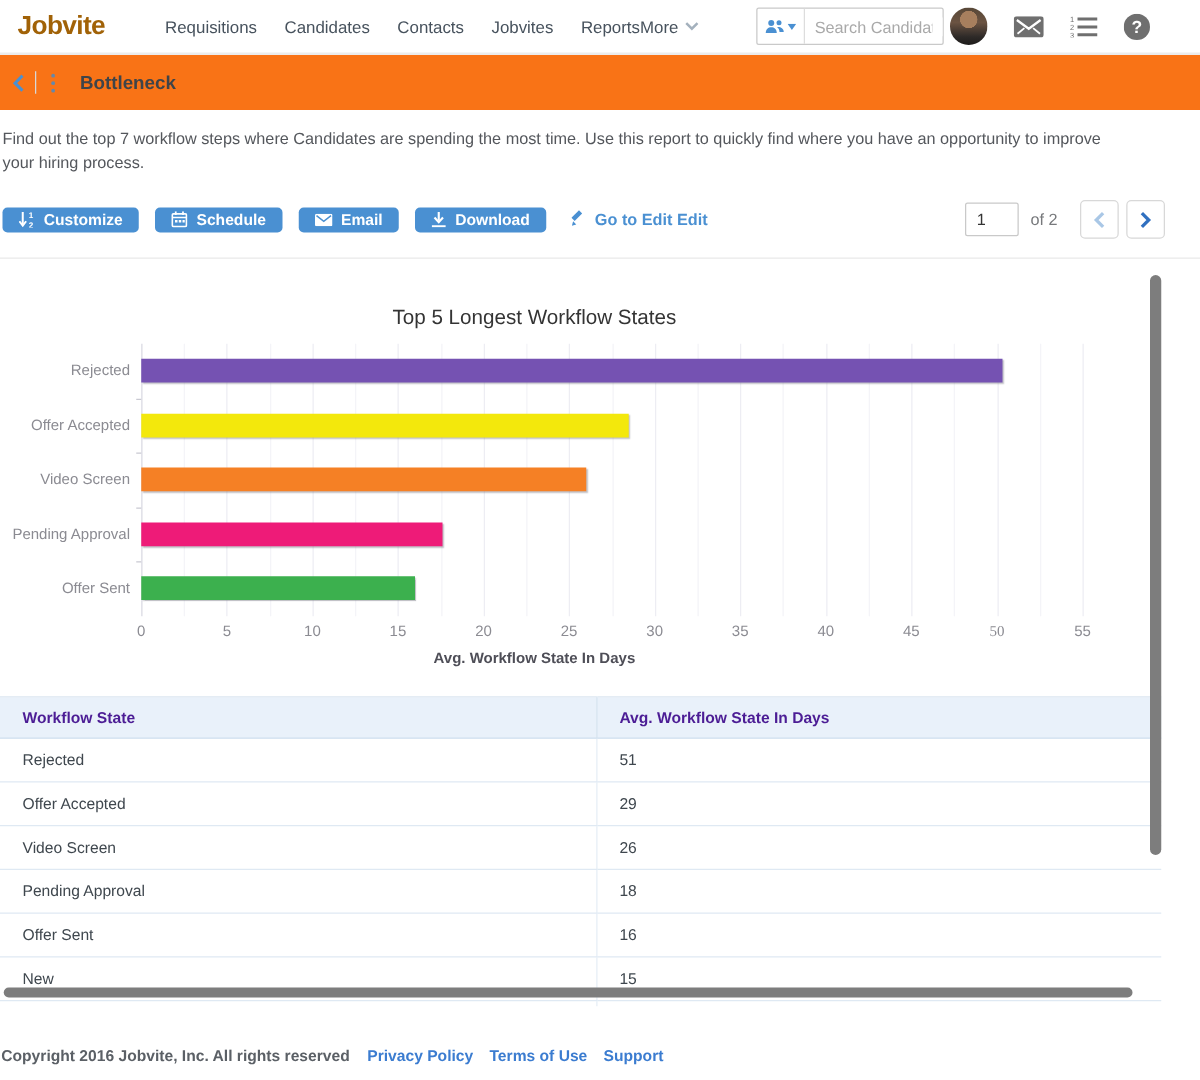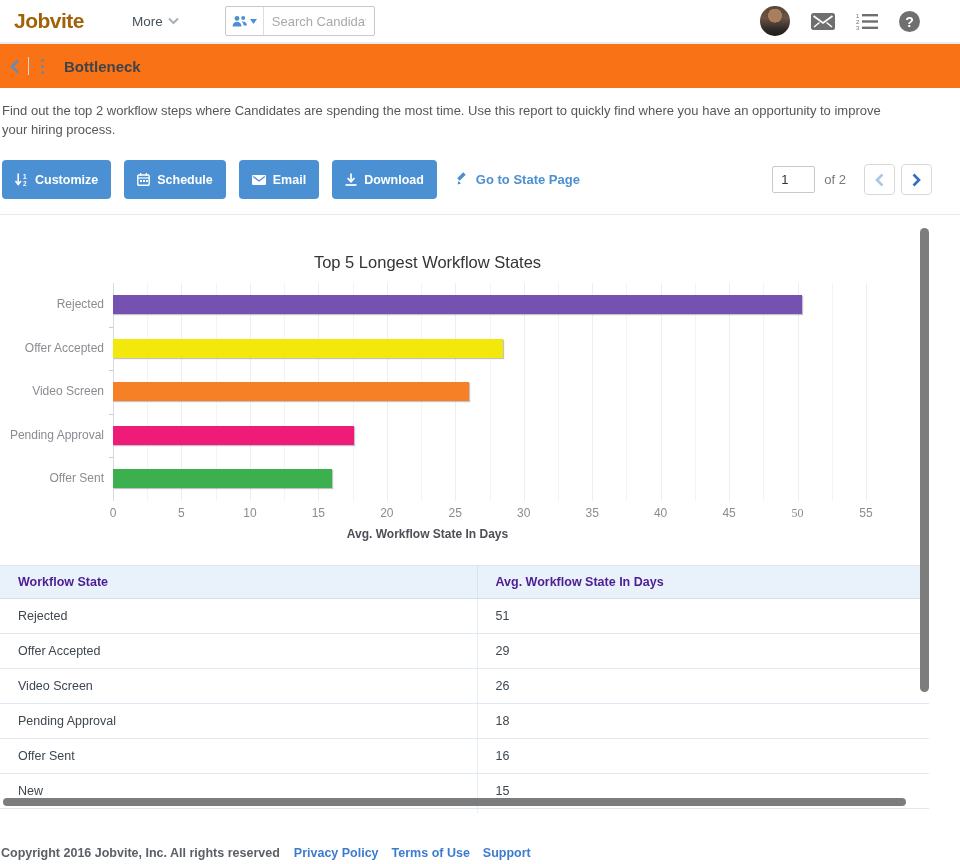--- a/index.html
+++ b/index.html
@@ -27,21 +27,21 @@
   .crumb-div { width:1px; height:18px; background:#d8d8d8; margin:0 8px 0 6px; }
   .kebab { display:flex; flex-direction:column; gap:3px; cursor:pointer; padding:2px 4px; }
   .kebab i { width:3px; height:3px; border-radius:50%; background:#6488ab; }
   .page-title { font-size:15px; font-weight:bold; color:#3f4449; margin-left:16px; }
 
   
   .desc { font-size:13px; line-height:19px; color:#54575c; max-width:902px; margin:13px 14px 0 2px; }
 
   
   .toolbar { display:flex; align-items:center; margin:21px 28px 0 2px; }
-  .btn { display:flex; align-items:center; gap:7px; height:39px; padding:0 13px; background:#4a90d2; border:none; border-radius:4px; color:#fff; font-size:12.5px; font-weight:bold; cursor:pointer; margin-right:13px; font-family:"Liberation Sans", sans-serif; }
+  .btn { display:flex; align-items:center; gap:7px; height:20px; padding:0 13px; background:#4a90d2; border:none; border-radius:4px; color:#fff; font-size:12.5px; font-weight:bold; cursor:pointer; margin-right:13px; font-family:"Liberation Sans", sans-serif; }
   .btn svg { display:block; }
   .edit-link { display:flex; align-items:center; gap:6px; color:#4a90d2; font-size:13px; font-weight:bold; cursor:pointer; margin-left:7px; }
   .pager { display:flex; align-items:center; margin-left:auto; }
   .page-input { width:43px; height:27px; border:1px solid #c9c9c9; border-radius:2px; font-size:13px; color:#333; padding:0 0 0 8px; font-family:"Liberation Sans", sans-serif; }
   .page-of { font-size:13px; color:#77797c; margin:0 12px 0 9px; }
   .pgbtn { width:31px; height:31px; border:1px solid #d8d8d8; border-radius:4px; background:#fff; display:flex; align-items:center; justify-content:center; cursor:pointer; margin-left:6px; }
 
   
   .scrollwrap { position:relative; width:960px; height:599px; margin-top:15px; border-top:1px solid #e9e9e9; overflow:hidden; background:#fff; }
   .content { width:855px; }
@@ -75,20 +75,27 @@
   .footer { display:flex; align-items:center; margin:33px 0 0 1px; font-size:12.5px; font-weight:bold; }
   .copyright { color:#5b6066; }
   .footer-links { display:flex; gap:13px; margin-left:14px; }
   .footer-link { color:#3b7cd0; cursor:pointer; }
 </style>
 </head>
 <body>
 
 <div class="topbar">
   <div class="logo">Jobvite</div>
+  <div class="nav-items">
+      <span class="nav-item">Requisitions</span>
+      <span class="nav-item">Candidates</span>
+      <span class="nav-item">Contacts</span>
+      <span class="nav-item">Jobvites</span>
+      <span class="nav-item">Reports</span>
+    </div>
   <div class="nav-more">
     <span>More</span>
     <span class="tbicon" style="color:#a4b1bd;">
       <svg width="11" height="8" viewBox="0 0 11 8">
           <polyline points="1,1.5 5.5,6 10,1.5" fill="none" stroke="currentColor" stroke-width="2"></polyline>
         </svg>
     </span>
   </div>
   <div class="searchbox">
     <span class="search-seg">
@@ -145,21 +152,21 @@
   </span>
   <span class="crumb-div"></span>
   <span class="kebab">
       <i></i>
       <i></i>
       <i></i>
     </span>
   <span class="page-title">Bottleneck</span>
 </div>
 
-<p class="desc">Find out the top 2 workflow steps where Candidates are spending the most time. Use this report to quickly find where you have an opportunity to improve your hiring process.</p>
+<p class="desc">Find out the top 7 workflow steps where Candidates are spending the most time. Use this report to quickly find where you have an opportunity to improve your hiring process.</p>
 
 <div class="toolbar">
   <button class="btn">
     <span>
       <svg width="13" height="13" viewBox="0 0 13 13">
         <line x1="3.2" y1="0.5" x2="3.2" y2="10.5" stroke="#fff" stroke-width="1.6"></line>
         <polyline points="0.5,8 3.2,11.5 5.9,8" fill="none" stroke="#fff" stroke-width="1.6"></polyline>
         <text x="8" y="5.5" font-size="6.5" font-weight="bold" fill="#fff" font-family="sans-serif">1</text>
         <text x="8" y="13" font-size="6.5" font-weight="bold" fill="#fff" font-family="sans-serif">2</text>
       </svg>
@@ -199,21 +206,21 @@
     </span>
     <span>Download</span>
   </button>
   <span class="edit-link">
     <span>
       <svg width="13" height="13" viewBox="0 0 13 13">
         <path d="M0.5 12.5 l1-3.5 2.5 2.5 z" fill="#4a90d2"></path>
         <rect x="3" y="5" width="8.5" height="3.6" transform="rotate(-45 3 9)" fill="#4a90d2"></rect>
       </svg>
     </span>
-    <span>Go to State Page</span>
+    <span>Go to Edit Edit</span>
   </span>
   <div class="pager">
     <input class="page-input" type="text" value="1" style="">
     <span class="page-of">of 2</span>
     <button class="pgbtn">
       <svg width="9" height="14" viewBox="0 0 9 14">
           <polyline points="7.5,1.5 2,7 7.5,12.5" fill="none" stroke="#a9c7e6" stroke-width="2.6"></polyline>
         </svg>
     </button>
     <button class="pgbtn">

